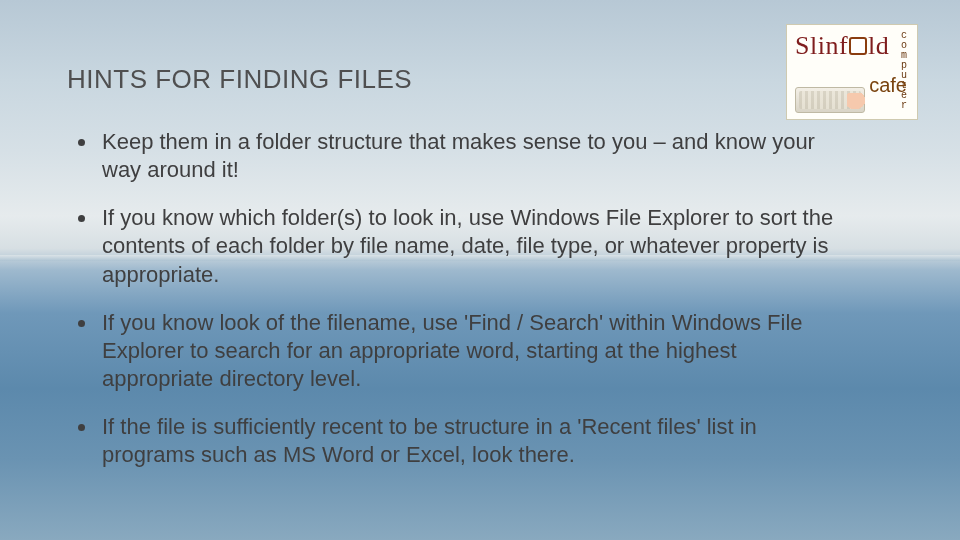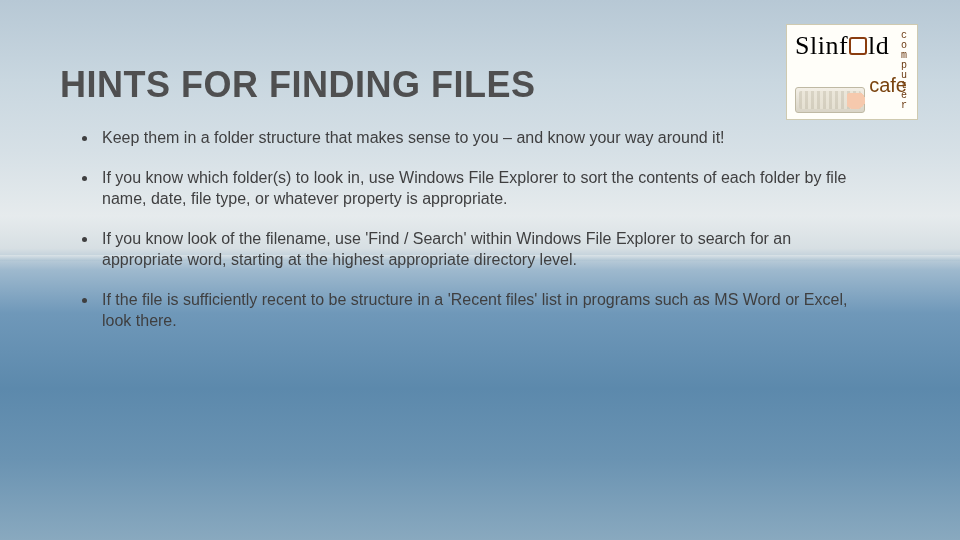--- a/index.html
+++ b/index.html
@@ -3,30 +3,30 @@
 <meta charset="utf-8">
 <style>
   html,body{margin:0;padding:0;width:960px;height:540px;overflow:hidden;font-family:Arial,Helvetica,sans-serif}
   .bg{position:relative;width:960px;height:540px;
       background:linear-gradient(to bottom,
         #b7c8d5 0%, #c9d7e0 15%, #d6e0e6 28%, #e6ebed 40%,
         #d7dfe3 46%, #9eb9ce 50%, #6f98b9 58%, #5c89ac 72%,
         #6a93b2 85%, #89a9bf 100%)}
   .horizon{position:absolute;left:0;top:255px;width:100%;height:6px;
       background:linear-gradient(to bottom,#e8edee 0%,#a9c0d0 100%);opacity:.6}
-  .title{position:absolute;left:60px;top:64px;font-size:36px;font-weight:bold;
+  .title{position:absolute;left:67px;top:64px;font-size:26px;font-weight:normal;
       letter-spacing:.5px;color:#4f4f50}
-  .bullets{position:absolute;left:78px;top:128px;width:770px;color:#3f3f40;font-size:16px;line-height:1.28}
+  .bullets{position:absolute;left:78px;top:128px;width:770px;color:#3f3f40;font-size:22px;line-height:1.28}
   .bullets li{margin-bottom:20px;padding-left:4px}
   .bullets ul{list-style:disc;margin:0;padding-left:20px}
   .bold{font-weight:normal}
   .logo{position:absolute;top:24px;right:42px;width:130px;height:94px;background:#fffef9;
         border:1px solid #cfcab0}
   .logo-text1{position:absolute;top:6px;left:8px;font-family:"Times New Roman",serif;
-        font-size:26px;color:#000000;letter-spacing:.5px}
+        font-size:26px;color:#7f1d1d;letter-spacing:.5px}
   .logo-o{display:inline-block;width:14px;height:14px;border:2px solid #8a3d10;border-radius:3px;
         position:relative;top:1px;margin:0 1px;background:#fff}
   .logo-vert{position:absolute;right:10px;top:6px;font-family:"Courier New",monospace;
         font-size:10px;color:#6b3a12;line-height:10px;letter-spacing:0}
   .logo-keys{position:absolute;left:8px;bottom:6px;width:68px;height:24px;
         background:linear-gradient(#f3efe6,#d9d4c6);border:1px solid #bfb9a4;border-radius:3px}
   .logo-keys::before{content:"";position:absolute;inset:3px;background:
         repeating-linear-gradient(90deg,#cfc9b8 0 3px,#e9e4d6 3px 6px);opacity:.7;border-radius:2px}
   .logo-hand{position:absolute;left:60px;bottom:8px;width:20px;height:18px;
         background:radial-gradient(ellipse at 40% 40%,#f6c9ad 0 60%,transparent 61%)}

